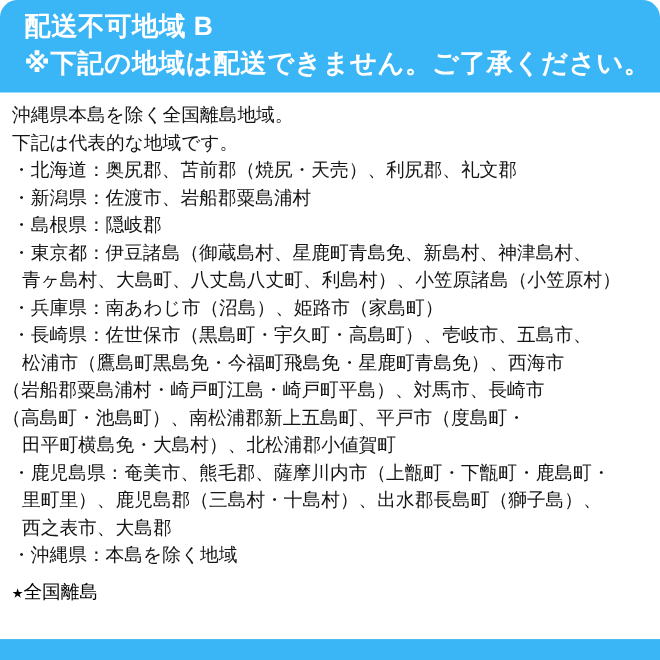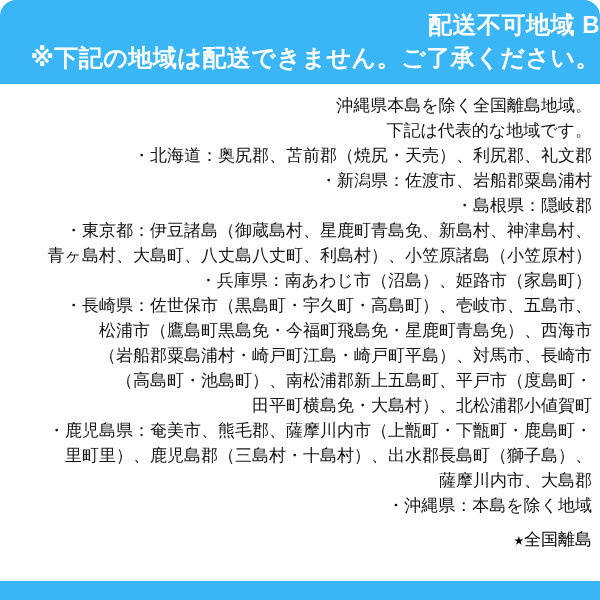--- a/index.html
+++ b/index.html
@@ -3,21 +3,20 @@
 <meta charset="utf-8">
 <style>
   html, body { margin: 0; padding: 0; }
   .page {
     position: relative;
     width: 600px;
     height: 600px;
     background: #ffffff;
     overflow: hidden;
     font-family: "Liberation Sans", "DejaVu Sans", sans-serif;
-    text-align: right;
   }
   .banner {
     box-sizing: border-box;
     height: 84px;
     background: #3ab5f5;
     border-radius: 16px 16px 0 0;
     color: #ffffff;
     font-weight: bold;
     padding: 8px 0 0 22px;
     font-size: 24px;
@@ -63,21 +62,21 @@
     <div class="line">・東京都：伊豆諸島（御蔵島村、星鹿町青島免、新島村、神津島村、</div>
     <div class="line indent">青ヶ島村、大島町、八丈島八丈町、利島村）、小笠原諸島（小笠原村）</div>
     <div class="line">・兵庫県：南あわじ市（沼島）、姫路市（家島町）</div>
     <div class="line">・長崎県：佐世保市（黒島町・宇久町・高島町）、壱岐市、五島市、</div>
     <div class="line indent">松浦市（鷹島町黒島免・今福町飛島免・星鹿町青島免）、西海市</div>
     <div class="line hang">（岩船郡粟島浦村・崎戸町江島・崎戸町平島）、対馬市、長崎市</div>
     <div class="line hang">（高島町・池島町）、南松浦郡新上五島町、平戸市（度島町・</div>
     <div class="line indent">田平町横島免・大島村）、北松浦郡小値賀町</div>
     <div class="line">・鹿児島県：奄美市、熊毛郡、薩摩川内市（上甑町・下甑町・鹿島町・</div>
     <div class="line indent">里町里）、鹿児島郡（三島村・十島村）、出水郡長島町（獅子島）、</div>
-    <div class="line indent">薩摩川内市、大島郡</div>
+    <div class="line indent">西之表市、大島郡</div>
     <div class="line">・沖縄県：本島を除く地域</div>
 
     <div class="footnote">
       <span>★</span><span>全国離島</span>
     </div>
   </main>
 
   <footer class="footer-bar"></footer>
 
 </div>

